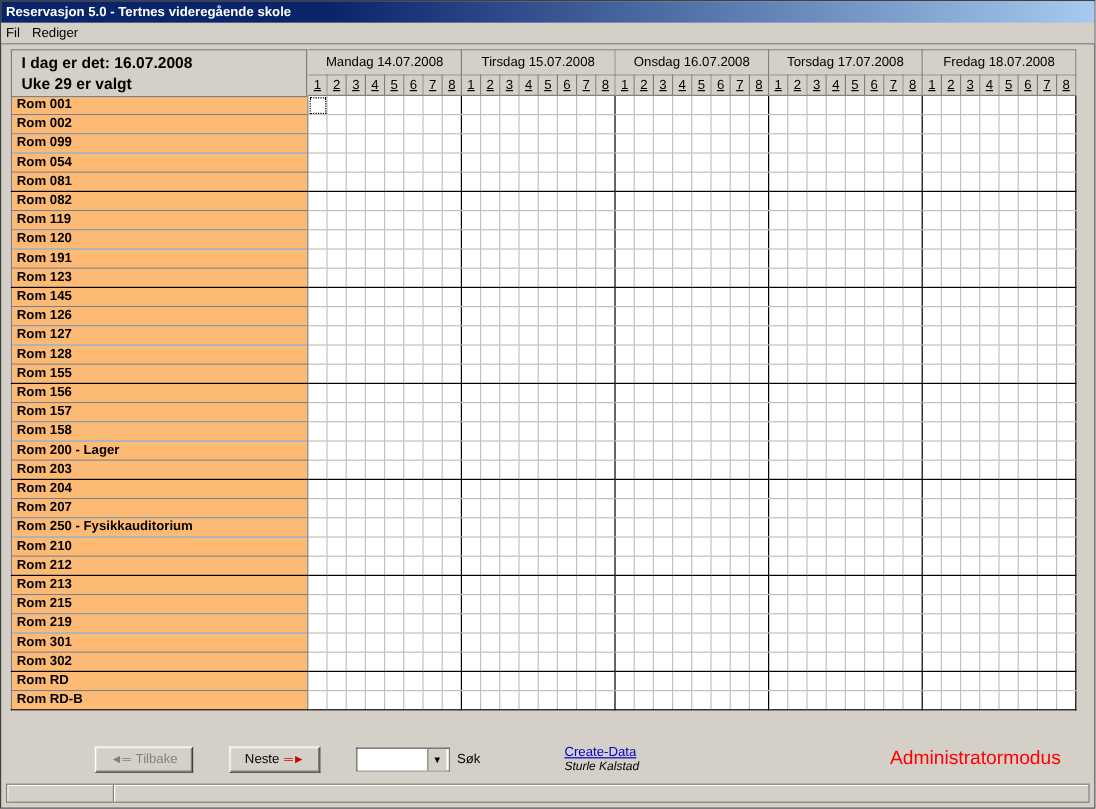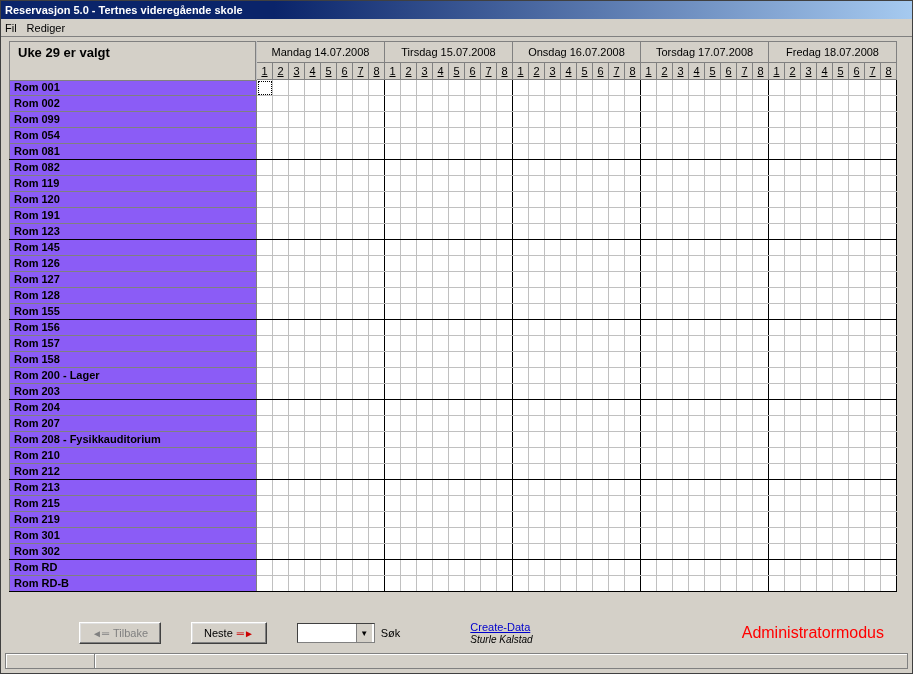--- a/index.html
+++ b/index.html
@@ -67,21 +67,21 @@
     border: 1px solid #c0c0c0;
     padding: 0;
     text-align: left;
     font-size: 11px;
     height: 15px;
     line-height: 15px;
     overflow: hidden;
     white-space: nowrap;
   }
   table.grid th.rowhdr, table.grid td.rowhdr {
-    background: #8b5cf6;
+    background: #fdba74;
     font-weight: bold;
     width: 247px;
     padding-left: 4px;
     border: 1px solid #808080;
   }
   table.grid .dayhdr {
     background: #d4d0c8;
     text-align: center;
     font-weight: normal;
     border: 1px solid #808080;
@@ -1188,21 +1188,21 @@
             <td class="cell daysepL"></td>
             <td class="cell"></td>
             <td class="cell"></td>
             <td class="cell"></td>
             <td class="cell"></td>
             <td class="cell"></td>
             <td class="cell"></td>
             <td class="cell daysepR"></td>
           </tr>
           <tr>
-            <td class="rowhdr">Rom 208 - Fysikkauditorium</td>
+            <td class="rowhdr">Rom 250 - Fysikkauditorium</td>
             <td class="cell daysepL"></td>
             <td class="cell"></td>
             <td class="cell"></td>
             <td class="cell"></td>
             <td class="cell"></td>
             <td class="cell"></td>
             <td class="cell"></td>
             <td class="cell daysepR"></td>
             <td class="cell daysepL"></td>
             <td class="cell"></td>
@@ -1620,20 +1620,21 @@
             <td class="cell" style="border-bottom: 1px solid rgb(0, 0, 0);"></td>
             <td class="cell" style="border-bottom: 1px solid rgb(0, 0, 0);"></td>
             <td class="cell" style="border-bottom: 1px solid rgb(0, 0, 0);"></td>
             <td class="cell" style="border-bottom: 1px solid rgb(0, 0, 0);"></td>
             <td class="cell" style="border-bottom: 1px solid rgb(0, 0, 0);"></td>
             <td class="cell daysepR" style="border-bottom: 1px solid rgb(0, 0, 0);"></td>
           </tr>
         </tbody>
       </table>
     <div class="info-box">
+      <div>I dag er det: 16.07.2008</div>
       <div>Uke 29 er valgt</div>
     </div>
   </div>
 
   <div class="bottombar">
     <div style="width:40px"></div>
     <div class="btn disabled">
       <span class="arrow-left">◄═</span>
       <span>Tilbake</span>
     </div>

